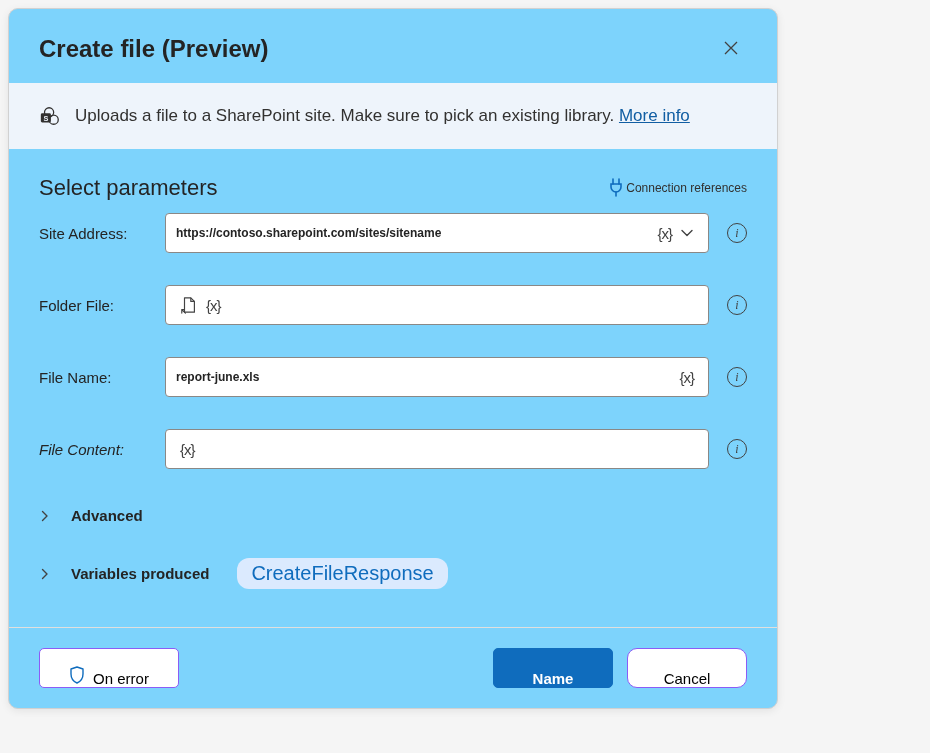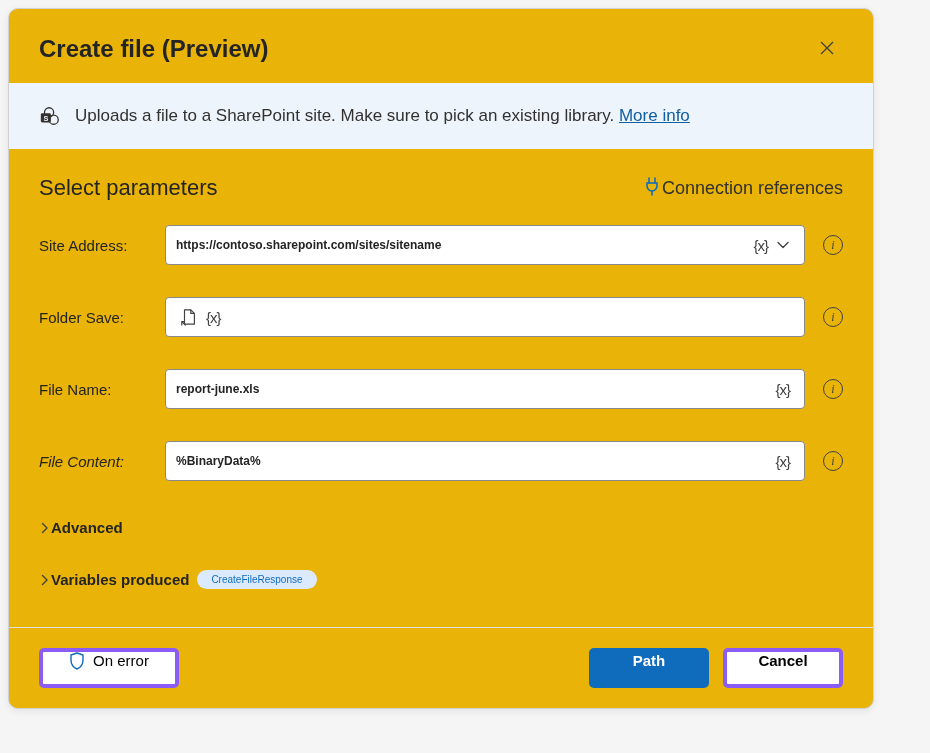--- a/index.html
+++ b/index.html
@@ -3,22 +3,22 @@
   <meta charset="utf-8">
   <style>
     * { box-sizing: border-box; margin: 0; padding: 0; }
     body {
       font-family: "Segoe UI", -apple-system, BlinkMacSystemFont, sans-serif;
       background: #f5f5f5;
       padding: 8px;
       color: #242424;
     }
     .dialog {
-      width: 866px;
-      background: #eab308;
+      width: 770px;
+      background: #7dd3fc;
       border: 1px solid #d1d1d1;
       border-radius: 10px;
       overflow: hidden;
       box-shadow: 0 2px 8px rgba(0,0,0,0.08);
     }
     .dialog-header {
       display: flex;
       align-items: center;
       justify-content: space-between;
       padding: 24px 30px 18px 30px;
@@ -45,32 +45,32 @@
     .info-text { font-size: 17px; color: #323130; }
     .info-text a { color: #115ea3; text-decoration: underline; }
 
     .body {
       padding: 26px 30px 10px 30px;
     }
     .params-header {
       display: flex;
       align-items: center;
       justify-content: space-between;
-      margin-bottom: 24px;
+      margin-bottom: 12px;
     }
     .params-title {
       font-size: 22px;
       font-weight: 400;
       color: #242424;
     }
     .conn-refs {
       display: flex;
       align-items: center;
       gap: 1px;
-      font-size: 18px;
+      font-size: 12px;
       color: #323130;
       cursor: pointer;
     }
     .plug-icon { color: #0F6CBD; }
 
     .field-row {
       display: flex;
       align-items: center;
       margin-bottom: 32px;
       gap: 14px;
@@ -117,67 +117,67 @@
       border-radius: 50%;
       display: flex; align-items: center; justify-content: center;
       font-size: 12px; font-family: Georgia, serif; font-style: italic;
       color: #424242; cursor: pointer;
       margin-left: 4px;
     }
 
     .collapse-row {
       display: flex;
       align-items: center;
-      gap: 0;
+      gap: 20px;
       padding: 6px 0;
       margin-bottom: 22px;
       font-size: 15px;
       cursor: pointer;
     }
     .chevron { color: #424242; display: inline-flex; }
     .collapse-label { font-weight: 600; }
     .badge {
       background: #dbeafe;
       color: #0F6CBD;
       border-radius: 12px;
       padding: 4px 14px;
-      font-size: 10px;
+      font-size: 20px;
       margin-left: 8px;
     }
 
     .footer {
       border-top: 1px solid #e1dfdd;
       padding: 20px 30px;
       display: flex;
       align-items: center;
       gap: 14px;
     }
     .btn {
       height: 40px;
       padding: 0 22px;
       border-radius: 5px;
       font-size: 15px;
       font-weight: 600;
       cursor: pointer;
-      border: 4px solid #8b5cf6;
+      border: 1px solid #8b5cf6;
       background: #fff;
       display: inline-flex;
-      align-items: flex-start;
+      align-items: flex-end;
       gap: 8px;
     }
     .btn-on-error { min-width: 140px; justify-content: center; font-weight: 400; }
     .spacer { flex: 1; }
     .btn-primary {
       background: #0F6CBD;
       border-color: #0F6CBD;
       color: #fff;
       min-width: 120px;
       justify-content: center;
     }
-    .btn-secondary { min-width: 120px; justify-content: center; font-weight: 700; }
+    .btn-secondary { min-width: 120px; justify-content: center; font-weight: 400; border-radius: 10px; }
   </style>
 </head>
 <body>
 
 <div class="dialog">
 
   <div class="dialog-header">
     <div class="dialog-title">Create file (Preview)</div>
     <button class="close-btn">
       <span>
@@ -226,21 +226,21 @@
         <span class="inline-icon">
           <svg width="14" height="14" viewBox="0 0 14 14">
               <path d="M2 4.5 L7 9.5 L12 4.5" stroke="#424242" stroke-width="1.4" fill="none" stroke-linecap="round" stroke-linejoin="round"></path>
             </svg>
         </span>
       </div>
       <span class="info-circle">i</span>
     </div>
 
     <div class="field-row">
-      <div class="field-label">Folder Save:</div>
+      <div class="field-label">Folder File:</div>
       <div class="input-wrap">
         <span class="inline-icon">
           <svg width="18" height="18" viewBox="0 0 20 20">
             <path d="M5 2 H12 L16 6 V18 H5 Z" fill="none" stroke="#424242" stroke-width="1.3" stroke-linejoin="round"></path>
             <path d="M12 2 V6 H16" fill="none" stroke="#424242" stroke-width="1.3" stroke-linejoin="round"></path>
             <path d="M3 17 L3 13 L6 13 M3 13 L7 17" fill="none" stroke="#424242" stroke-width="1.3" stroke-linecap="round" stroke-linejoin="round" transform="translate(-1,2)"></path>
           </svg>
         </span>
         <span class="inline-icon var-brace">{x}</span>
       </div>
@@ -252,21 +252,20 @@
       <div class="input-wrap">
         <input type="text" value="report-june.xls" style="">
         <span class="inline-icon var-brace">{x}</span>
       </div>
       <span class="info-circle">i</span>
     </div>
 
     <div class="field-row">
       <div class="field-label wide">File Content:</div>
       <div class="input-wrap">
-        <input type="text" value="%BinaryData%" style="">
         <span class="inline-icon var-brace">{x}</span>
       </div>
       <span class="info-circle">i</span>
     </div>
 
     <div class="collapse-row">
       <span class="chevron">
         <svg width="12" height="12" viewBox="0 0 12 12">
             <path d="M3.5 1.5 L8 6 L3.5 10.5" stroke="#424242" stroke-width="1.4" fill="none" stroke-linecap="round" stroke-linejoin="round"></path>
           </svg>
@@ -289,17 +288,17 @@
   <div class="footer">
     <button class="btn btn-on-error">
       <span>
         <svg width="16" height="18" viewBox="0 0 16 18">
             <path d="M8 1 L14 3 V8 C14 12 11.5 15.5 8 17 C4.5 15.5 2 12 2 8 V3 Z" fill="none" stroke="#0F6CBD" stroke-width="1.4" stroke-linejoin="round"></path>
           </svg>
       </span>
       <span>On error</span>
     </button>
     <div class="spacer"></div>
-    <button class="btn btn-primary">Path</button>
+    <button class="btn btn-primary">Name</button>
     <button class="btn btn-secondary">Cancel</button>
   </div>
 
 </div>
 
 </body></html>

